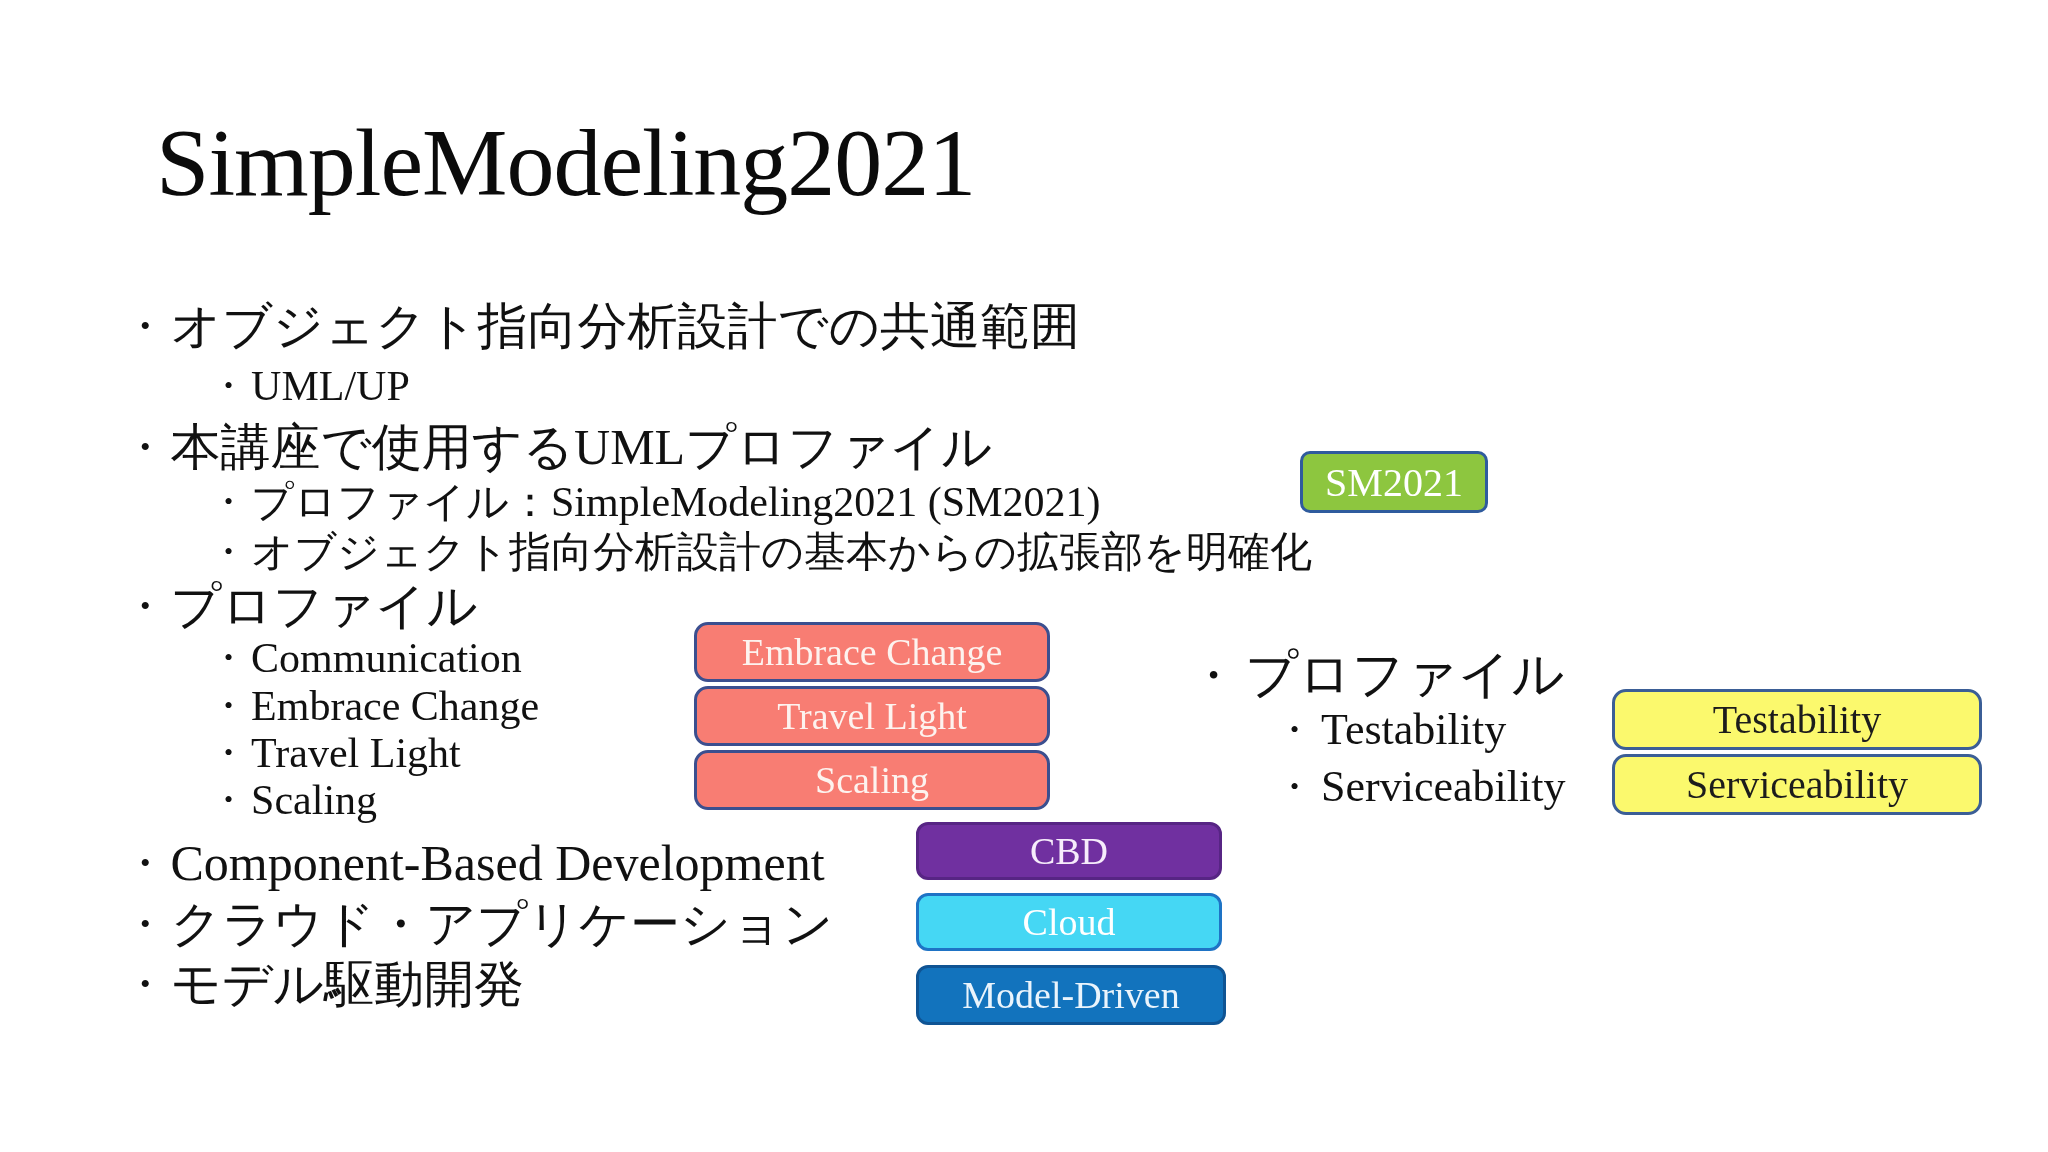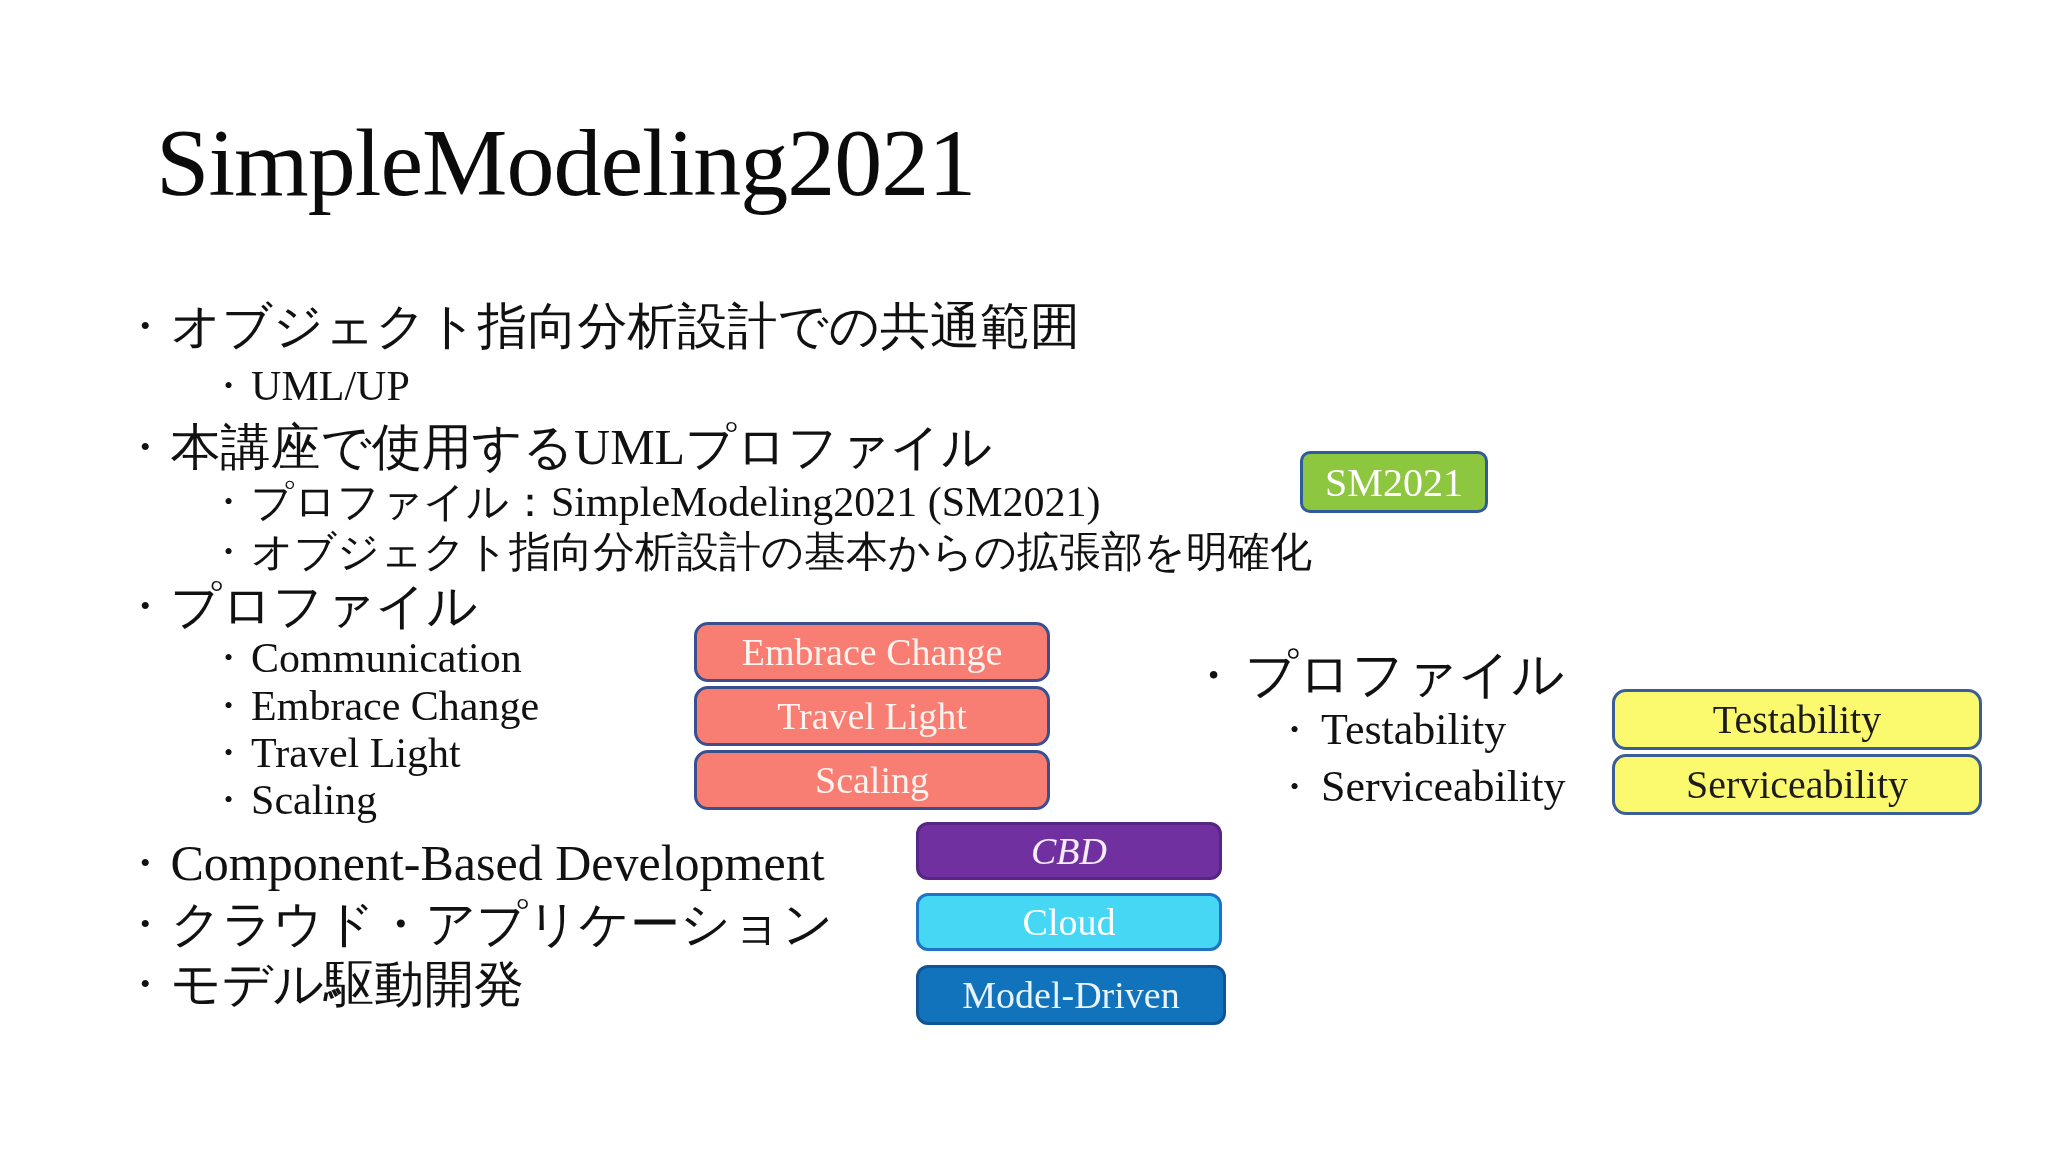--- a/index.html
+++ b/index.html
@@ -129,17 +129,17 @@
   </div>
 <div class="line rs rln2">
     <span class="bu">•</span>
     <span>Serviceability</span>
   </div>
 
 <div class="badge b-sm2021" style="background: rgb(141, 198, 63); color: rgb(255, 255, 255); border-color: rgb(47, 91, 157);">SM2021</div>
 <div class="badge b-embrace-change" style="background: rgb(248, 125, 115); color: rgb(253, 243, 239); border-color: rgb(59, 79, 143);">Embrace Change</div>
 <div class="badge b-travel-light" style="background: rgb(248, 125, 115); color: rgb(253, 243, 239); border-color: rgb(59, 79, 143);">Travel Light</div>
 <div class="badge b-scaling" style="background: rgb(248, 125, 115); color: rgb(253, 243, 239); border-color: rgb(59, 79, 143);">Scaling</div>
-<div class="badge b-cbd" style="background: rgb(112, 48, 160); color: rgb(246, 236, 251); border-color: rgb(87, 37, 132); font-style: italic;">CBD</div>
+<div class="badge b-cbd" style="background: rgb(112, 48, 160); color: rgb(246, 236, 251); border-color: rgb(87, 37, 132);">CBD</div>
 <div class="badge b-cloud" style="background: rgb(69, 215, 244); color: rgb(255, 255, 255); border-color: rgb(30, 115, 197);">Cloud</div>
 <div class="badge b-model-driven" style="background: rgb(18, 115, 189); color: rgb(234, 244, 252); border-color: rgb(15, 84, 148);">Model-Driven</div>
 <div class="badge b-testability" style="background: rgb(251, 249, 109); color: rgb(28, 28, 28); border-color: rgb(59, 94, 150);">Testability</div>
 <div class="badge b-serviceability" style="background: rgb(251, 249, 109); color: rgb(28, 28, 28); border-color: rgb(59, 94, 150);">Serviceability</div>
 
 </body></html>

